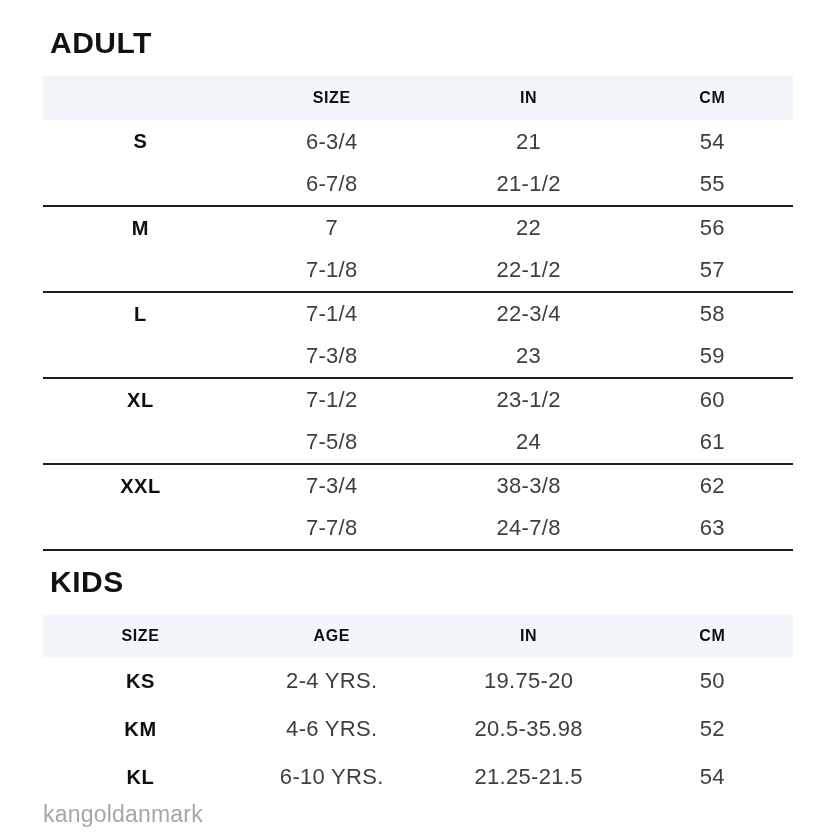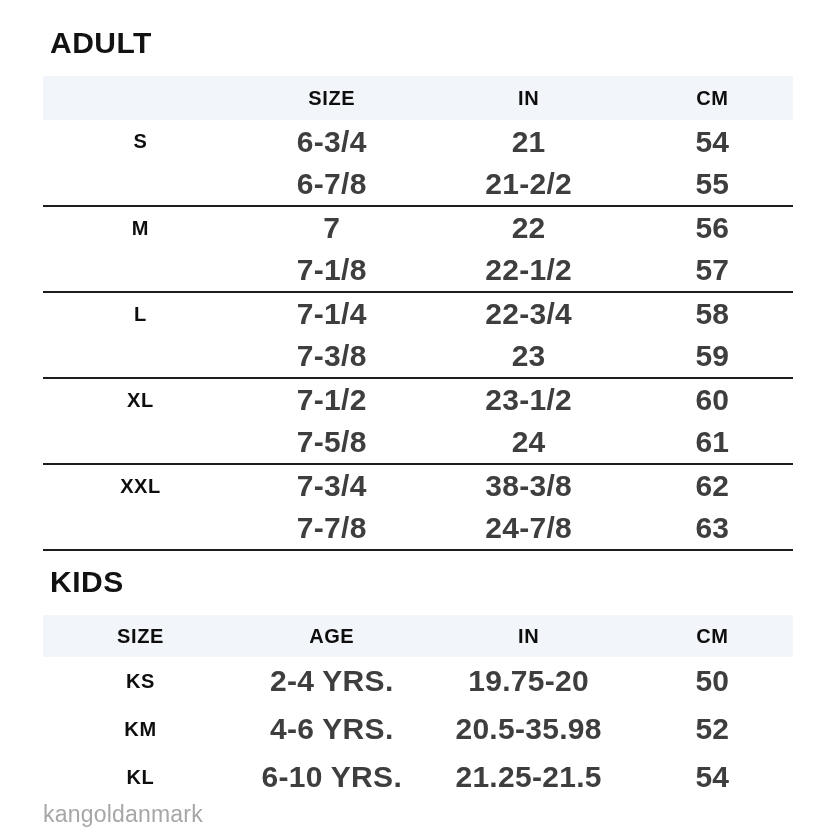--- a/index.html
+++ b/index.html
@@ -36,31 +36,31 @@
   table.size-table col.c1 { width: 26%; }
   table.size-table col.c2 { width: 25%; }
   table.size-table col.c3 { width: 27.5%; }
   table.size-table col.c4 { width: 21.5%; }
   thead tr {
     background: #f2f5f9;
   }
   #adult-table thead tr { height: 44px; }
   #kids-table thead tr { height: 42px; }
   th {
-    font-size: 20px;
+    font-size: 16px;
     font-weight: 700;
     color: #0e0e0e;
     letter-spacing: 0.6px;
     text-align: center;
     padding: 0;
   }
   td {
     text-align: center;
-    font-size: 30px;
-    font-weight: 700;
+    font-size: 22px;
+    font-weight: 400;
     color: #3e3e3e;
     letter-spacing: 0.3px;
     padding: 0;
   }
   td.row-label {
     font-size: 20px;
     font-weight: 700;
     color: #0e0e0e;
     letter-spacing: 0.6px;
   }
@@ -104,21 +104,21 @@
       <tbody class="size-group">
         <tr>
           <td class="row-label">S</td>
           <td>6-3/4</td>
           <td>21</td>
           <td>54</td>
         </tr>
         <tr>
           <td></td>
           <td>6-7/8</td>
-          <td>21-2/2</td>
+          <td>21-1/2</td>
           <td>55</td>
         </tr>
       </tbody>
 
       <tbody class="size-group">
         <tr>
           <td class="row-label">M</td>
           <td>7</td>
           <td>22</td>
           <td>56</td>

